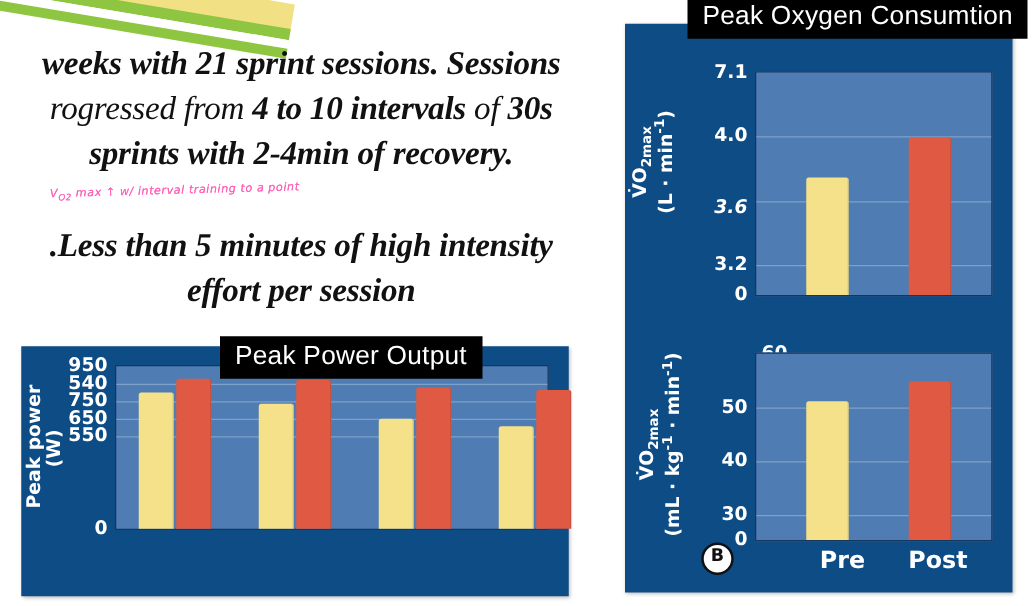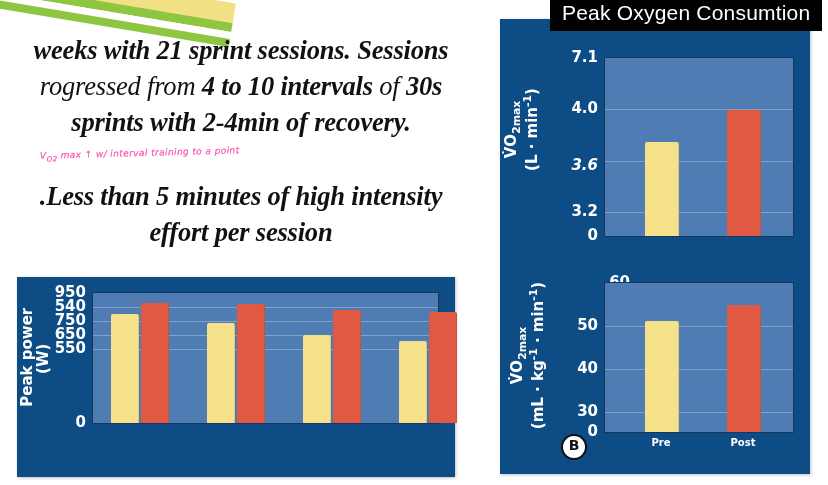--- a/index.html
+++ b/index.html
@@ -57,22 +57,22 @@
   .bar.red{background:#e05a43;}
 
   .ytick{position:absolute;right:0;color:#ffffff;font-weight:bold;
     font-size:15px;transform:translateY(-50%);text-align:right;white-space:nowrap;
     font-family:"DejaVu Sans",sans-serif;}
   .ylabel{position:absolute;color:#ffffff;font-weight:bold;text-align:center;
     font-family:"DejaVu Sans",sans-serif;line-height:1.05;white-space:nowrap;}
   .ylabel.rot{transform-origin:center center;transform:rotate(-90deg);}
   .ylabel sub{font-size:.72em;}
   .ylabel sup{font-size:.72em;}
-  .xtick{position:absolute;color:#ffffff;font-weight:bold;font-size:10px;
-    text-align:center;font-family:"DejaVu Sans",sans-serif;}
+  .xtick{position:absolute;color:#ffffff;font-weight:bold;font-size:19px;
+    text-align:right;font-family:"DejaVu Sans",sans-serif;}
 
   .banner{position:absolute;background:#000000;color:#ffffff;
     font-size:21px;font-family:"Liberation Sans",sans-serif;
     padding:4px 12px 6px 12px;white-space:nowrap;letter-spacing:.2px;}
 
   .panel-tag{position:absolute;width:22px;height:22px;border-radius:50%;
     background:#ffffff;color:#111;border:2px solid #111;
     font-weight:bold;font-size:14px;line-height:19px;text-align:center;
     font-family:"DejaVu Sans",sans-serif;}
 </style>
@@ -133,20 +133,23 @@
           <div class="bar red" style="position: absolute; bottom: 0px; width: 28px; height: 120.189px; background: rgb(224, 90, 67); left: 48px;"></div>
           <div class="bar yellow" style="position: absolute; bottom: 0px; width: 28px; height: 100.042px; background: rgb(245, 225, 138); left: 114px;"></div>
           <div class="bar red" style="position: absolute; bottom: 0px; width: 28px; height: 119.495px; background: rgb(224, 90, 67); left: 144px;"></div>
           <div class="bar yellow" style="position: absolute; bottom: 0px; width: 28px; height: 87.9537px; background: rgb(245, 225, 138); left: 210px;"></div>
           <div class="bar red" style="position: absolute; bottom: 0px; width: 28px; height: 112.547px; background: rgb(224, 90, 67); left: 240px;"></div>
           <div class="bar yellow" style="position: absolute; bottom: 0px; width: 28px; height: 81.9789px; background: rgb(245, 225, 138); left: 306px;"></div>
           <div class="bar red" style="position: absolute; bottom: 0px; width: 28px; height: 111.158px; background: rgb(224, 90, 67); left: 336px;"></div>
         </div>
     </div>
 
+    <div class="banner" style="left:159px;top:-8px;">
+      <span>Peak Power Output</span>
+    </div>
   </div>
 
   <div class="panel panel-right">
 
     <div class="ylabel rot" style="left:-33px;top:92px;width:112px;font-size:15px;">
       V̇O<sub>2max</sub><br>(L · min<sup>-1</sup>)
     </div>
     <div id="va-ticks">
         <div class="ytick" style="top: 216px; width: 98px; left: 0px;">0</div>
         <div class="ytick" style="top: 192.286px; width: 98px; left: 0px;">3.2</div>

